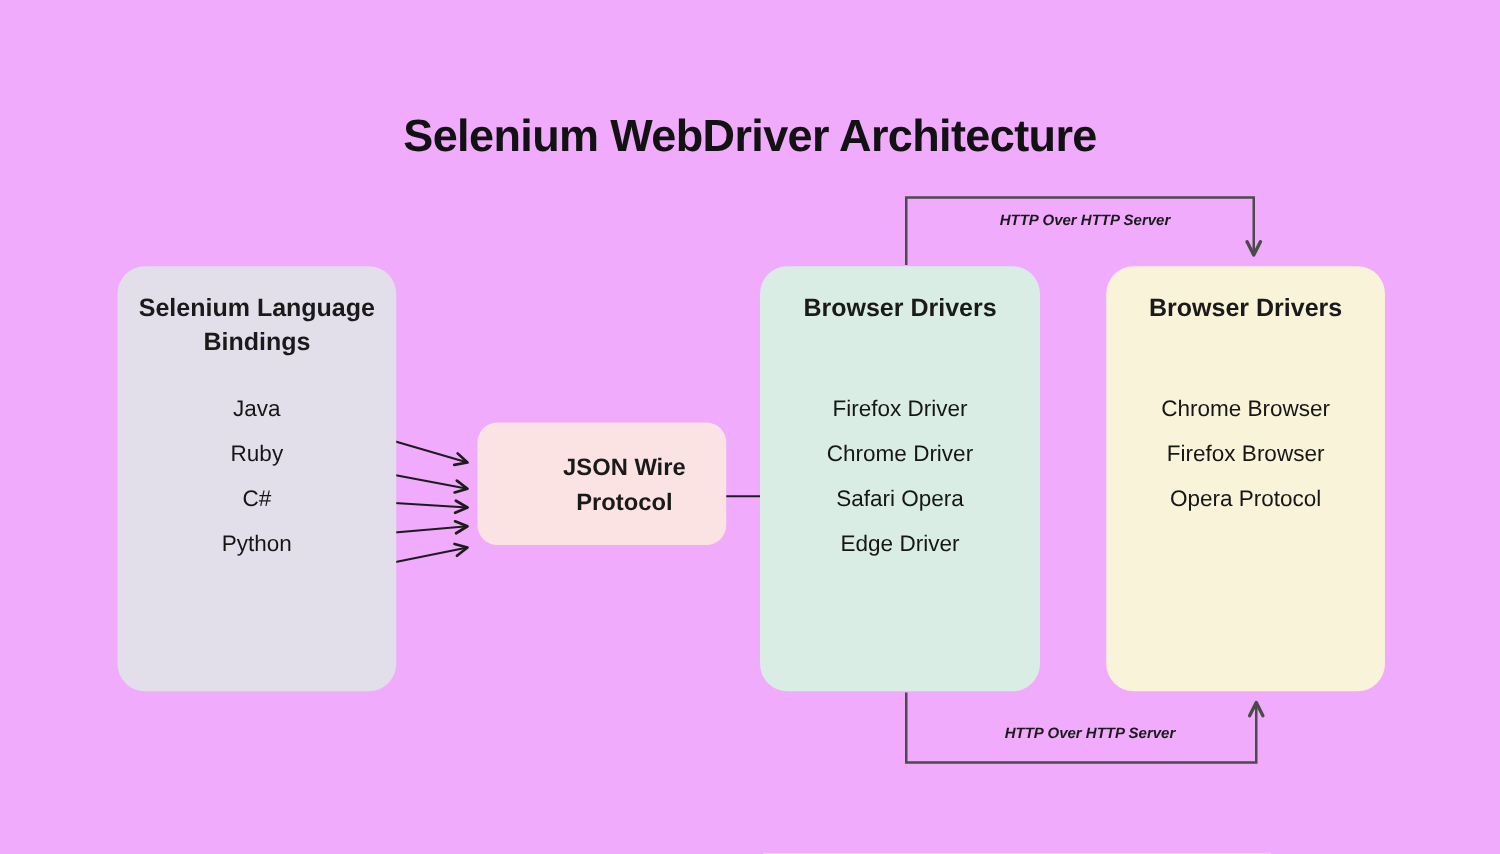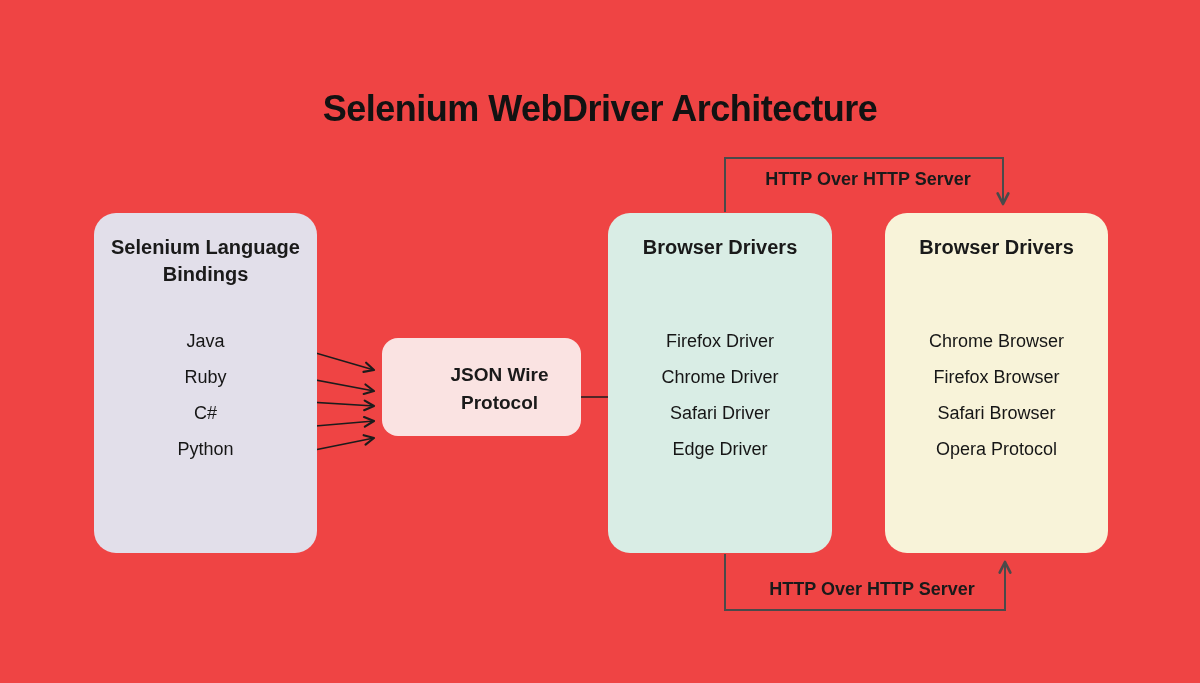--- a/index.html
+++ b/index.html
@@ -1,17 +1,17 @@
 <!DOCTYPE html>
 <html style="--bindings-box: #e2dfea; --protocol-box: #fae3e2; --drivers-box: #d9ede5; --browsers-box: #f8f3d9; --line: #1c1c1c; --conn-line: #4a4a4a;"><head>
 <meta charset="utf-8">
 <style>
   html,body{margin:0;padding:0;background:#ffffff;}
   .canvas{
-    position:relative;width:1200px;height:683px;background:#ef4444;overflow:hidden;
+    position:relative;width:1200px;height:683px;background:#f0abfc;overflow:hidden;
     font-family:"Liberation Sans","DejaVu Sans",sans-serif;color:#161616;
   }
   .page-title{
     position:absolute;top:64px;left:0;right:0;text-align:center;
     font-size:36px;font-weight:700;letter-spacing:-0.5px;color:#121212;
   }
   .overlay{position:absolute;left:0;top:0;pointer-events:none;}
   .overlay path{fill:none;}
   .overlay .thin{stroke:var(--line,#1c1c1c);stroke-width:1.6;}
   .overlay .conn{stroke:var(--conn-line,#4a4a4a);stroke-width:2;}
@@ -29,28 +29,28 @@
   }
   .box-protocol .protocol-title{
     width:112px;text-align:center;font-size:19px;font-weight:700;line-height:28px;color:#1a1a1a;
     padding-top:4px;
   }
   .box-title{
     position:absolute;top:21px;left:0;right:0;text-align:center;
     font-size:20px;font-weight:700;line-height:27px;color:#1a1a1a;
   }
   .box-items{
-    position:absolute;top:110px;left:0;right:0;margin:0;padding:0;list-style:none;
+    position:absolute;top:96px;left:0;right:0;margin:0;padding:0;list-style:none;
   }
   .box-items li{
     height:36px;line-height:36px;text-align:center;font-size:18px;color:#161616;
   }
   .connector-label{
     position:absolute;transform:translateX(-50%);white-space:nowrap;
-    font-size:18px;font-weight:700;color:#1a1a1a;
+    font-size:12px;font-weight:700;color:#1a1a1a;font-style:italic;
   }
   .connector-label.top{left:868px;top:169px;}
   .connector-label.bottom{left:872px;top:579px;}
 </style>
 </head>
 <body>
 
 <div class="canvas">
 
   <h1 class="page-title">Selenium WebDriver Architecture</h1>
@@ -86,31 +86,30 @@
 
   <div class="box box-protocol">
     <div class="protocol-title">JSON Wire Protocol</div>
   </div>
 
   <div class="box box-drivers">
     <div class="box-title">Browser Drivers</div>
     <ul class="box-items">
         <li>Firefox Driver</li>
         <li>Chrome Driver</li>
-        <li>Safari Driver</li>
+        <li>Safari Opera</li>
         <li>Edge Driver</li>
       </ul>
   </div>
 
   <div class="box box-browsers">
     <div class="box-title">Browser Drivers</div>
     <ul class="box-items">
         <li>Chrome Browser</li>
         <li>Firefox Browser</li>
-        <li>Safari Browser</li>
         <li>Opera Protocol</li>
       </ul>
   </div>
 
   <div class="connector-label top">HTTP Over HTTP Server</div>
   <div class="connector-label bottom">HTTP Over HTTP Server</div>
 
 </div>
 
 </body></html>

